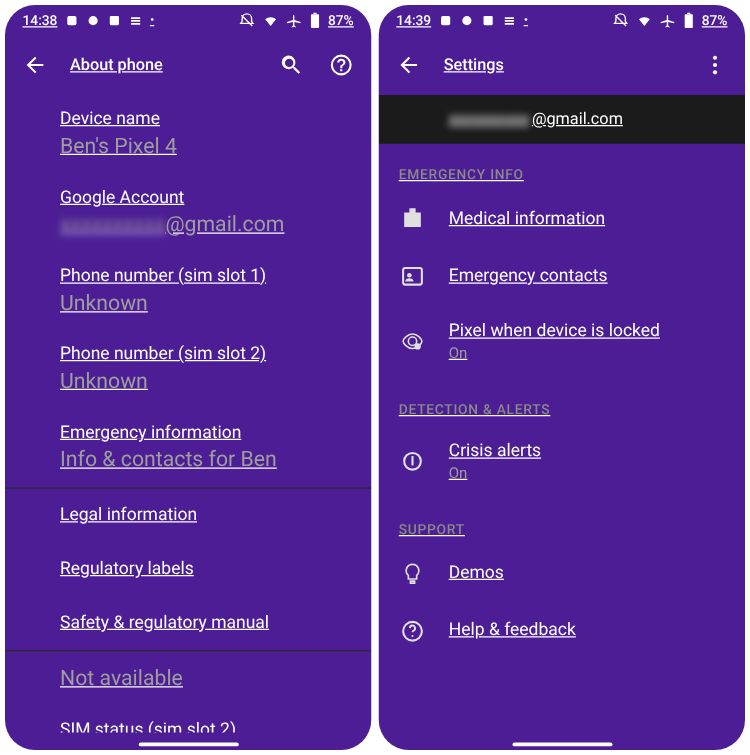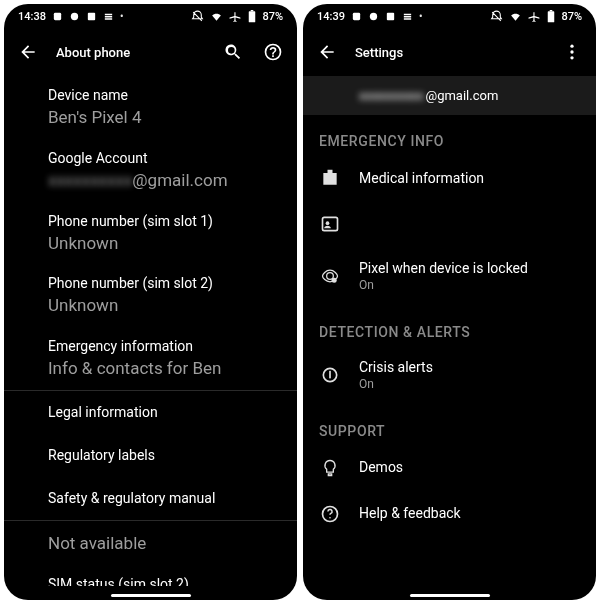--- a/index.html
+++ b/index.html
@@ -9,27 +9,28 @@
     width: 600px;
     height: 604px;
     overflow: hidden;
     display: flex;
     gap: 6px;
     padding: 4px;
   }
   .phone {
     width: 294px;
     height: 596px;
-    background: #000000;
+    background: #4c1d95;
     border-radius: 24px;
     overflow: hidden;
     color: #fff;
     position: relative;
     display: flex;
     flex-direction: column;
+    text-decoration: underline;
   }
   .statusbar {
     height: 24px;
     display: flex;
     justify-content: space-between;
     align-items: center;
     padding: 0 14px;
     font-size: 11px;
     font-weight: 500;
   }
@@ -90,21 +91,21 @@
   
   .account-row {
     background: #1b1b1b;
     padding: 12px 16px;
     display: flex;
     align-items: center;
     font-size: 13px;
   }
   .account-row .blurpart { filter: blur(3px); margin-right: 2px; }
   .section-header {
-    font-size: 14px;
+    font-size: 11px;
     letter-spacing: .6px;
     color: #8a8a8a;
     text-transform: uppercase;
     padding: 18px 16px 6px 16px;
     font-weight: 500;
   }
   .row {
     display: flex;
     align-items: center;
     padding: 12px 16px;
@@ -314,20 +315,23 @@
         </div>
     </div>
     <div class="row">
       <div class="icon">
           <svg width="20" height="20" viewBox="0 0 24 24">
             <rect x="3" y="4" width="18" height="16" rx="2" fill="none" stroke="#e0e0e0" stroke-width="2"></rect>
             <circle cx="9" cy="11" r="2.2"></circle>
             <path d="M5 17c0-2 2-3 4-3s4 1 4 3"></path>
           </svg>
         </div>
+      <div class="texts">
+          <div class="primary">Emergency contacts</div>
+        </div>
     </div>
     <div class="row">
       <div class="icon">
           <svg width="20" height="20" viewBox="0 0 24 24">
             <path d="M12 5c-5 0-9 5-9 7 0 2 4 7 9 7s9-5 9-7c0-2-4-7-9-7zm0 11a4 4 0 1 1 0-8 4 4 0 0 1 0 8z" fill="none" stroke="#e0e0e0" stroke-width="1.5"></path>
             <circle cx="17" cy="17" r="3"></circle>
           </svg>
         </div>
       <div class="texts">
         <div class="primary">Pixel when device is locked</div>

